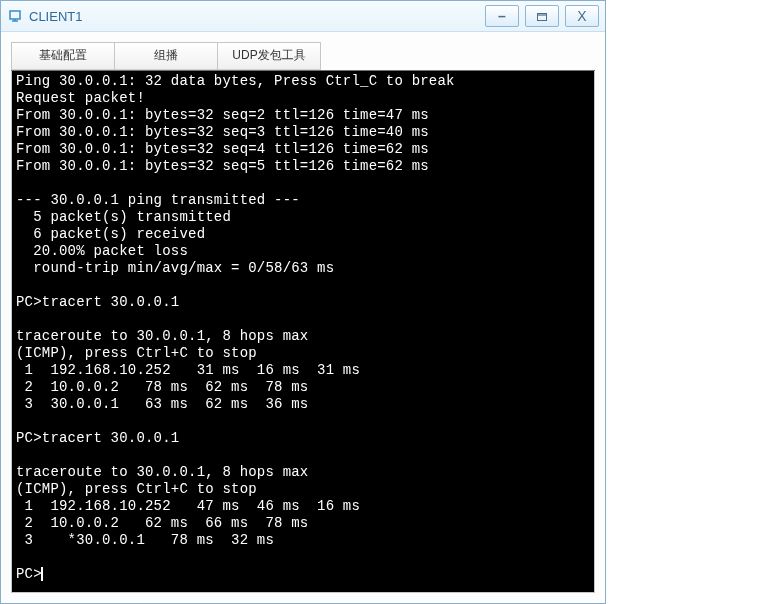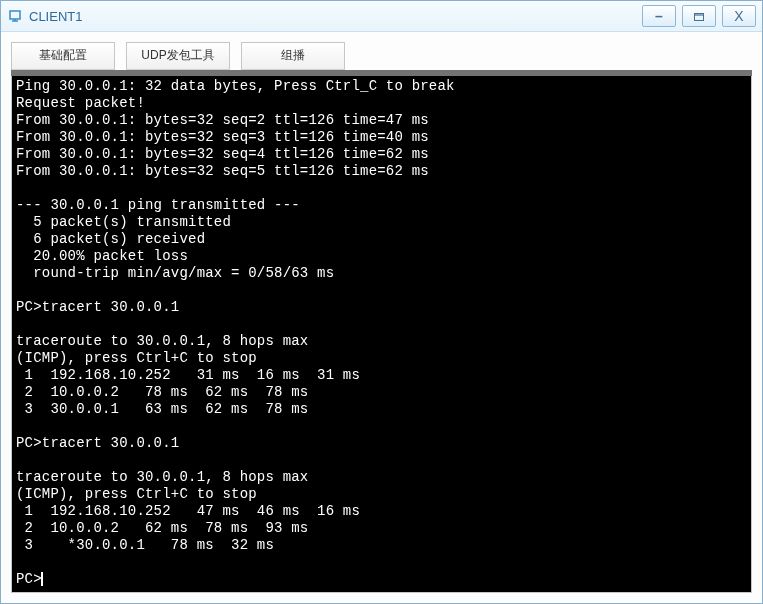--- a/index.html
+++ b/index.html
@@ -1,27 +1,27 @@
 <!DOCTYPE html>
 <html><head>
 <meta charset="utf-8">
 <style>
   html,body{margin:0;padding:0;font-family:"Microsoft YaHei",Arial,sans-serif;font-size:12px;background:#fff}
   body{width:763px;height:604px;overflow:hidden}
-  .window{width:763px;height:604px;border:1px solid #88aecb;box-sizing:border-box;background:#fff;display:flex;flex-direction:column}
+  .window{width:606px;height:604px;border:1px solid #88aecb;box-sizing:border-box;background:#fff;display:flex;flex-direction:column}
   .titlebar{height:30px;background:linear-gradient(#f5fbff,#e8f3fb);display:flex;align-items:center;border-bottom:1px solid #c9dff0}
   .title-icon{width:16px;height:16px;margin:0 6px 0 6px;display:inline-flex;align-items:center;justify-content:center}
   .title-icon svg{width:16px;height:16px}
   .title-text{color:#2a6a9e;font-size:13px;font-weight:500;flex:0 0 auto}
   .spacer{flex:1}
   .win-btn{width:32px;height:20px;border:1px solid #8eb7d6;background:linear-gradient(#ffffff,#dceefb);margin-right:6px;display:flex;align-items:center;justify-content:center;color:#4a6e8b;font-size:14px;font-family:Arial,sans-serif;border-radius:2px;cursor:default}
   .win-btn.min{font-weight:bold}
   .win-btn.close{font-weight:normal}
   .content{flex:1;padding:10px;background:#fdfdfd;display:flex;flex-direction:column}
-  .tabs{display:flex;gap:12px;border-bottom:6px solid #737373}
+  .tabs{display:flex;gap:0;border-bottom:1px solid #737373}
   .tab{min-width:74px;padding:0 14px;height:26px;line-height:24px;text-align:center;border:1px solid #c6c6c6;background:linear-gradient(#ffffff,#f0f0f0);color:#333;margin-right:-1px;font-size:12px;border-bottom:1px solid #d0d0d0;position:relative;white-space:nowrap}
   .tab.active{background:linear-gradient(#f8fcff,#e5f1fb);border-color:#9cc2df;z-index:1}
   .terminal{flex:1;background:#000;color:#fff;font-family:"Courier New","Consolas",monospace;font-size:14px;line-height:17px;padding:2px 4px;white-space:pre;overflow:hidden;border:1px solid #c6c6c6;border-top:none;letter-spacing:0.2px}
   .cursor{display:inline-block;width:2px;height:14px;background:#fff;vertical-align:middle;margin-left:-1px;animation:bl 1s steps(1) infinite}
   @keyframes bl{50%{opacity:0}}
 </style>
 </head>
 <body>
 
 <div class="window">
@@ -49,22 +49,22 @@
     </div>
     <div class="win-btn close">
       <span>X</span>
     </div>
   </div>
 
   <div class="content">
 
     <div class="tabs">
       <div class="tab">基础配置</div>
+      <div class="tab">组播</div>
       <div class="tab">UDP发包工具</div>
-      <div class="tab">组播</div>
     </div>
 
     <div class="terminal"><span>Ping 30.0.0.1: 32 data bytes, Press Ctrl_C to break</span>
 <span>Request packet!</span>
 <span>From 30.0.0.1: bytes=32 seq=2 ttl=126 time=47 ms</span>
 <span>From 30.0.0.1: bytes=32 seq=3 ttl=126 time=40 ms</span>
 <span>From 30.0.0.1: bytes=32 seq=4 ttl=126 time=62 ms</span>
 <span>From 30.0.0.1: bytes=32 seq=5 ttl=126 time=62 ms</span>
 <span></span>
 <span>--- 30.0.0.1 ping transmitted ---</span>
@@ -72,26 +72,26 @@
 <span>  6 packet(s) received</span>
 <span>  20.00% packet loss</span>
 <span>  round-trip min/avg/max = 0/58/63 ms</span>
 <span></span>
 <span>PC&gt;tracert 30.0.0.1</span>
 <span></span>
 <span>traceroute to 30.0.0.1, 8 hops max</span>
 <span>(ICMP), press Ctrl+C to stop</span>
 <span> 1  192.168.10.252   31 ms  16 ms  31 ms</span>
 <span> 2  10.0.0.2   78 ms  62 ms  78 ms</span>
-<span> 3  30.0.0.1   63 ms  62 ms  78 ms</span>
+<span> 3  30.0.0.1   63 ms  62 ms  36 ms</span>
 <span></span>
 <span>PC&gt;tracert 30.0.0.1</span>
 <span></span>
 <span>traceroute to 30.0.0.1, 8 hops max</span>
 <span>(ICMP), press Ctrl+C to stop</span>
 <span> 1  192.168.10.252   47 ms  46 ms  16 ms</span>
-<span> 2  10.0.0.2   62 ms  78 ms  93 ms</span>
+<span> 2  10.0.0.2   62 ms  66 ms  78 ms</span>
 <span> 3    *30.0.0.1   78 ms  32 ms</span>
 <span></span>
 <span>PC&gt;</span><span class="cursor"></span></div>
 
   </div>
 </div>
 
 </body></html>

